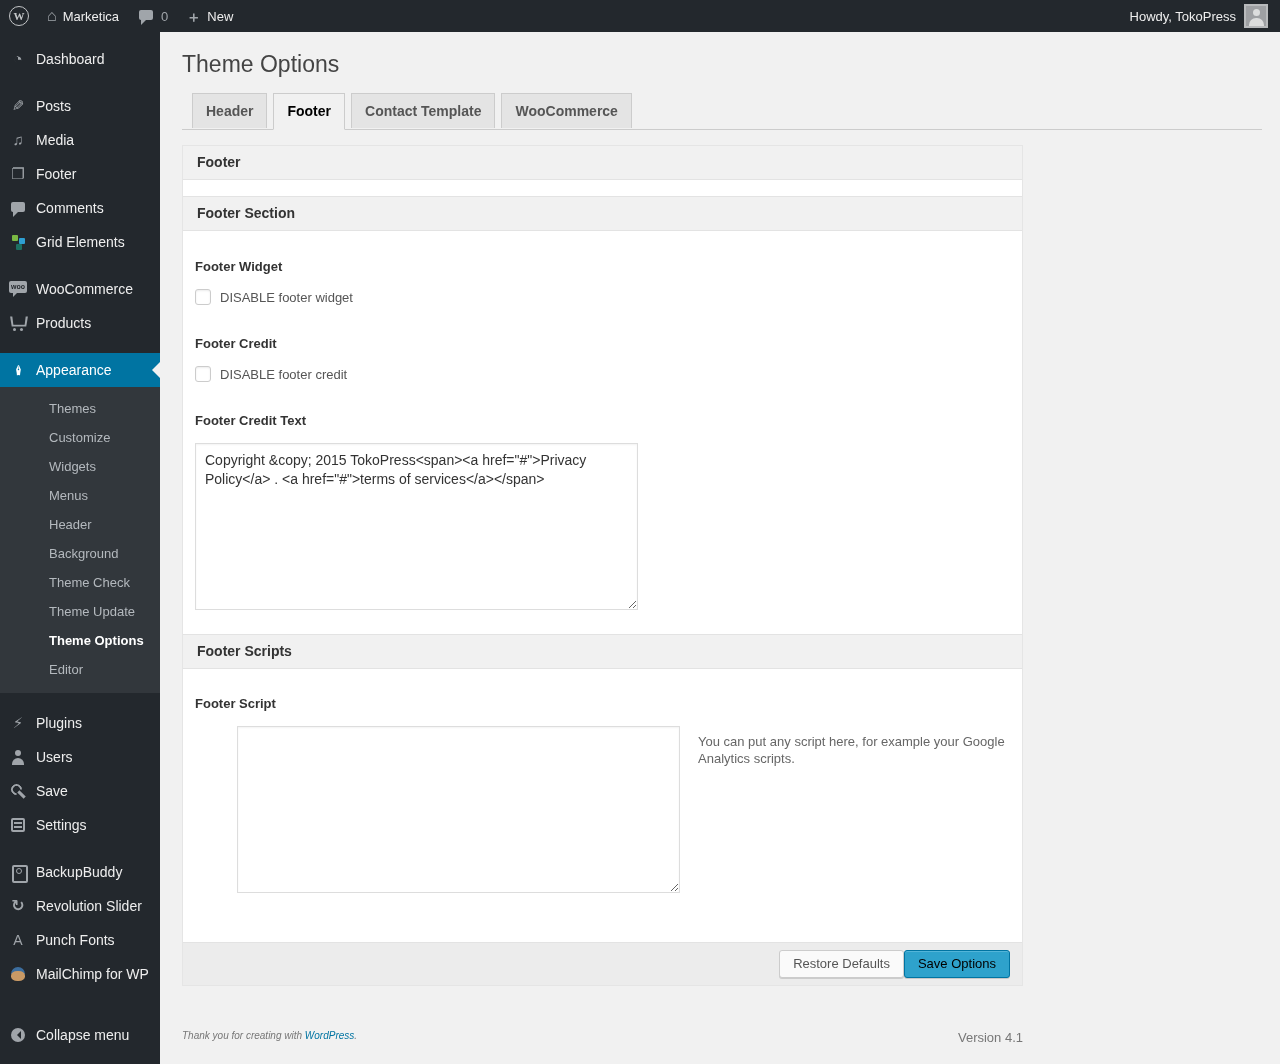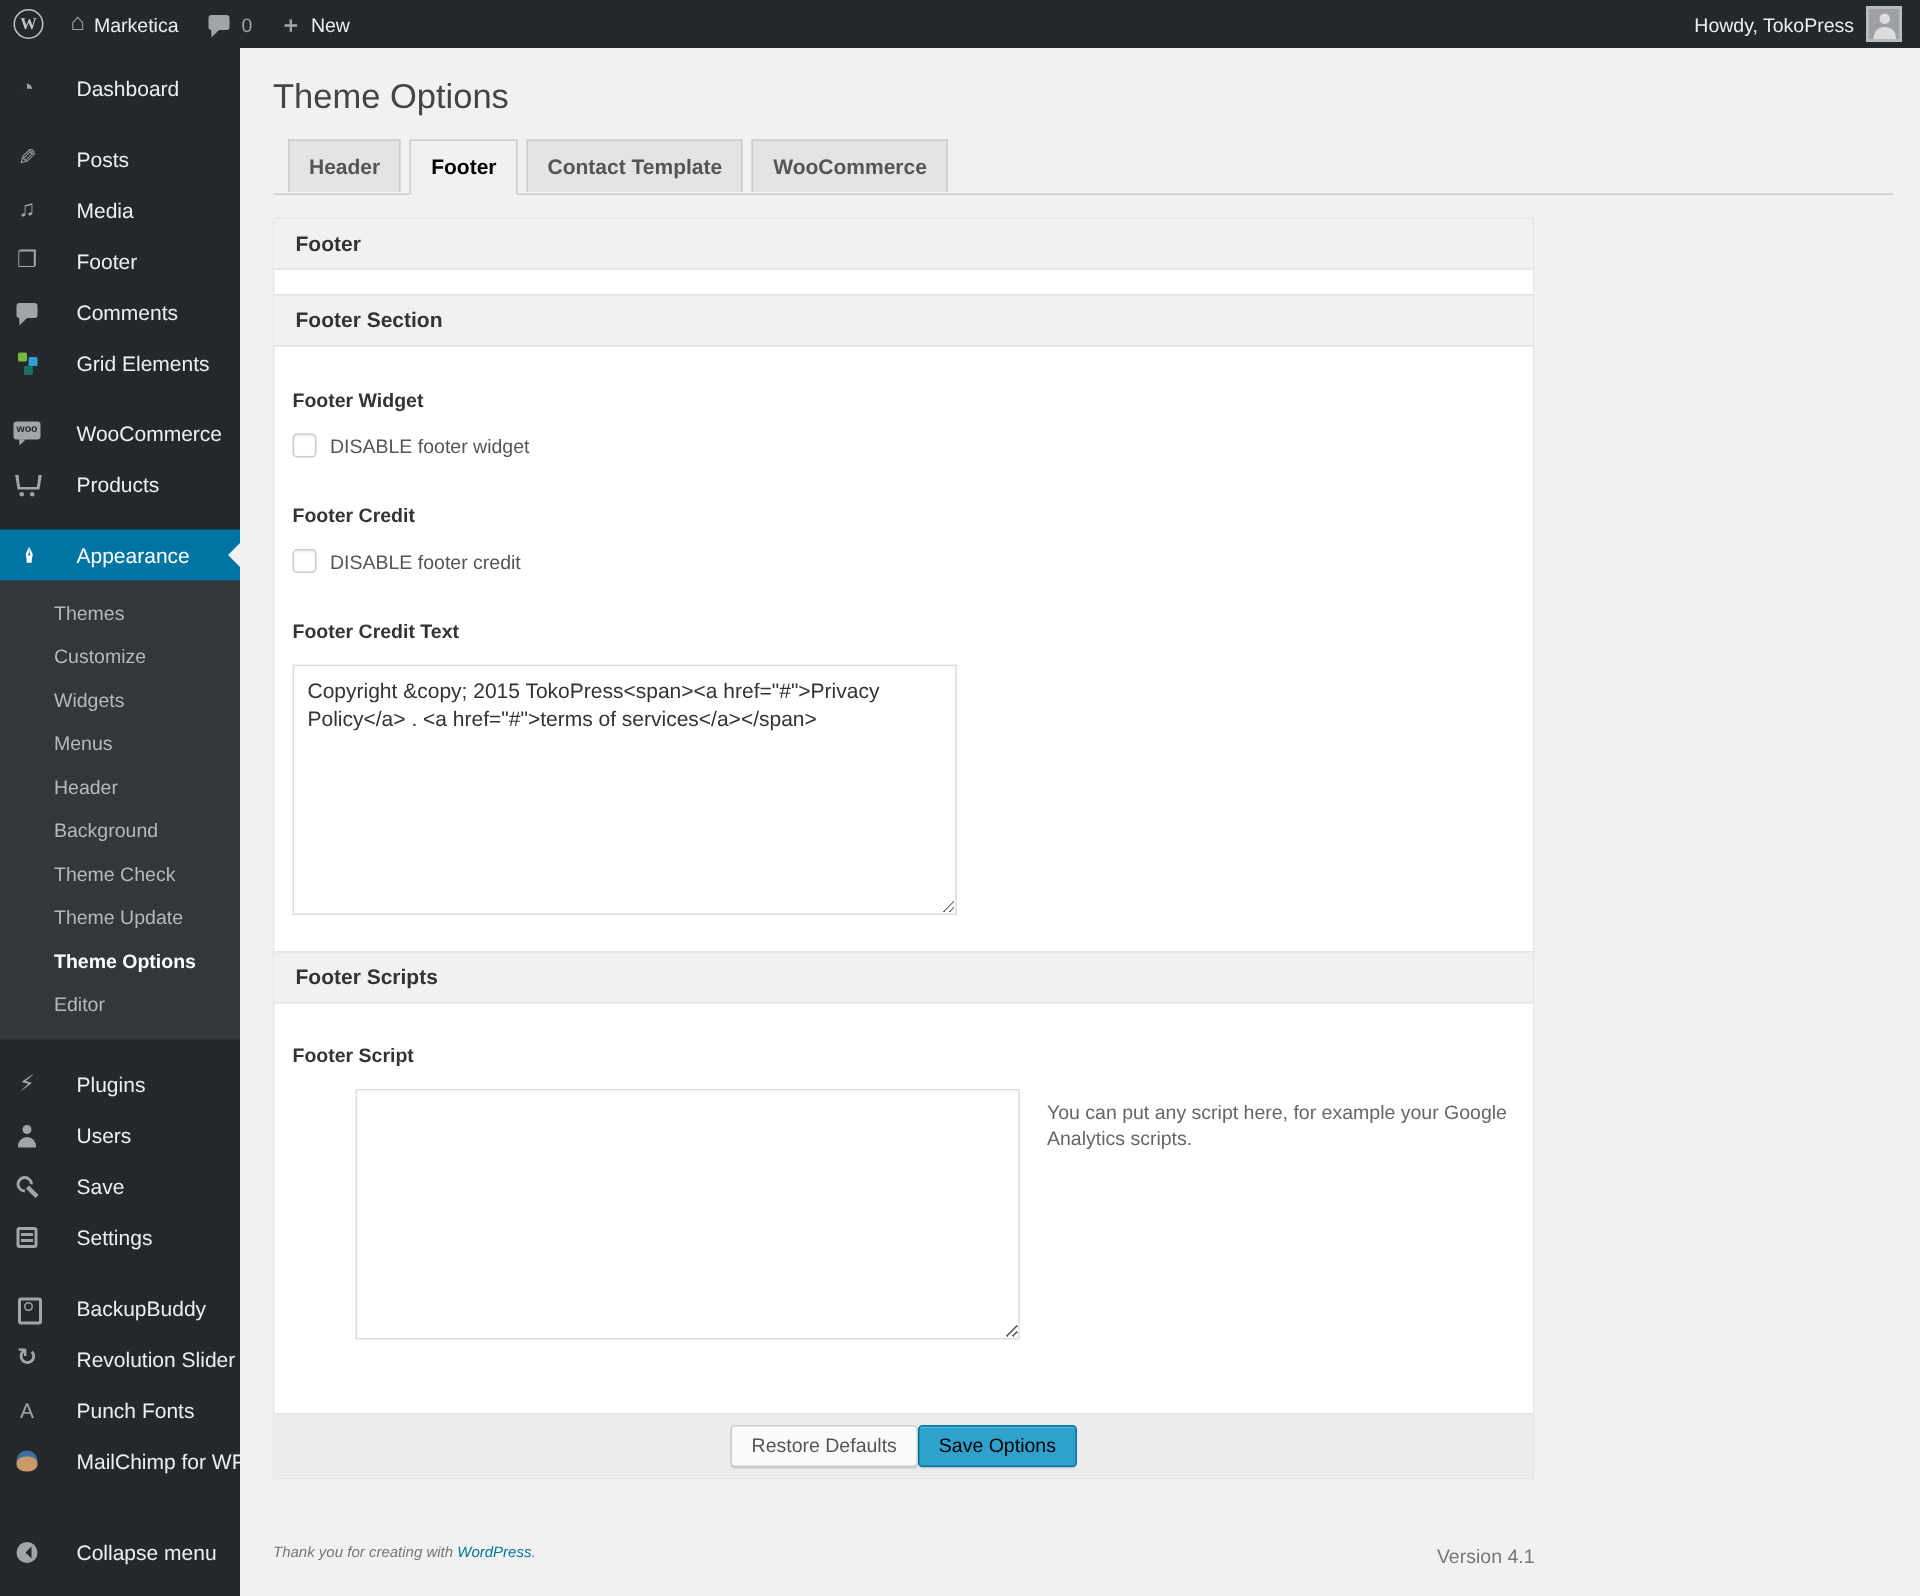--- a/index.html
+++ b/index.html
@@ -29,32 +29,32 @@
   .avatar::before { content:""; position:absolute; left:7px; top:3px; width:7px; height:7px; border-radius:50%; background:#dcdddd; }
   .avatar::after { content:""; position:absolute; left:3px; top:12px; width:15px; height:9px; border-radius:7px 7px 0 0; background:#dcdddd; }
 
   
   .sidebar {
     position:fixed; top:32px; left:0; bottom:0; width:160px;
     background:#23282d; display:flex; flex-direction:column; z-index:40;
     padding-top:10px;
   }
   .menu-item {
-    position:relative; display:flex; align-items:center; gap:24px;
+    position:relative; display:flex; align-items:center; gap:9px;
     padding:8px 0 8px 9px; font-size:14px; color:#eee; cursor:pointer;
     text-decoration:none; min-height:34px;
   }
   .menu-item.gap { margin-top:13px; }
   .menu-item.active { background:#0074a2; color:#fff; }
   .menu-item.active::after {
     content:""; position:absolute; right:0; top:50%; margin-top:-8px;
     width:0; height:0; border:8px solid transparent; border-right-color:#f1f1f1;
   }
   .mi-label { white-space:nowrap; }
-  .submenu { list-style:none; background:#32373c; padding:7px 0 9px; }
+  .submenu { list-style:none; background:#32373c; padding:7px 13px 9px; }
   .submenu li a {
     display:block; padding:7px 12px 7px 36px; font-size:13px; color:#b4b9be;
     text-decoration:none; cursor:pointer; white-space:nowrap;
   }
   .submenu li a.current { color:#fff; font-weight:bold; }
   .collapse-item { margin-top:auto; margin-bottom:12px; }
 
   
   .ic { position:relative; display:inline-block; width:18px; height:18px; flex:none;
         font-size:15px; line-height:18px; text-align:center; color:#a0a5aa; }
@@ -126,21 +126,21 @@
     font-family:"Liberation Sans","DejaVu Sans",sans-serif; font-size:14px; color:#333;
     line-height:19px; resize:both; outline:none;
     box-shadow:inset 0 1px 2px rgba(0,0,0,.05);
   }
   .script-row { display:flex; align-items:flex-start;padding-left:42px; }
   .script-row textarea { margin-right:18px; }
   .help-text { margin-top:22px; font-size:13px; color:#666; width:310px; line-height:17px; }
 
   .action-bar {
     margin-top:49px; background:#ececec; border-top:1px solid #e3e3e3;
-    padding:7px 12px; display:flex; align-items:center; justify-content:center;
+    padding:7px 12px; display:flex; align-items:center; justify-content:flex-end;
   }
   .btn {
     font-family:inherit; font-size:13px; line-height:18px; padding:4px 13px;
     border-radius:3px; cursor:pointer;
   }
   .btn-secondary {
     background:#fafafa; border:1px solid #ccc; color:#555;
     box-shadow:0 1px 0 #ccc;
   }
   .btn-primary {

